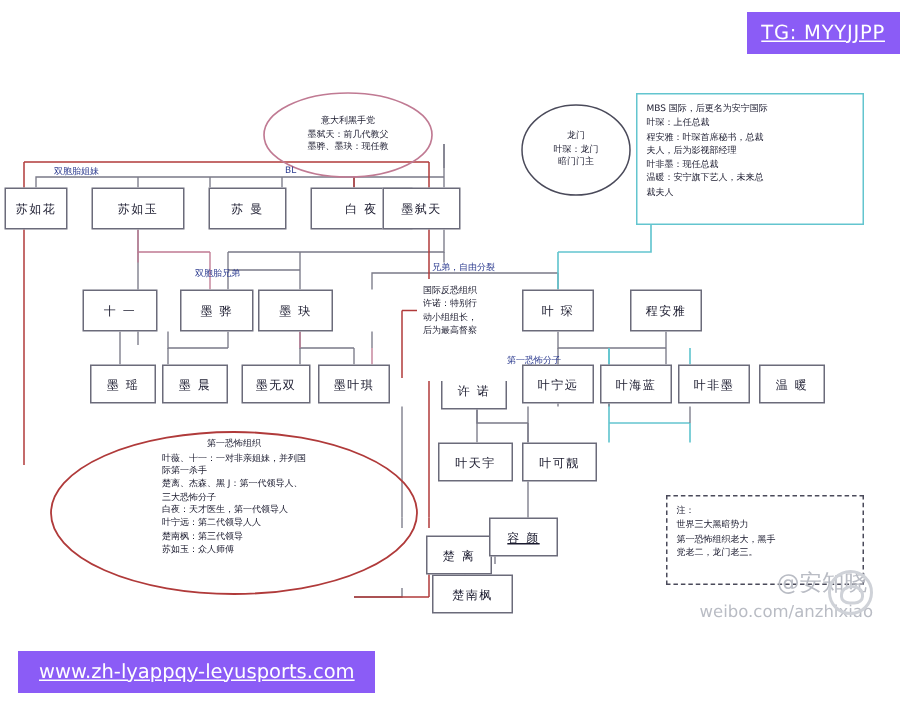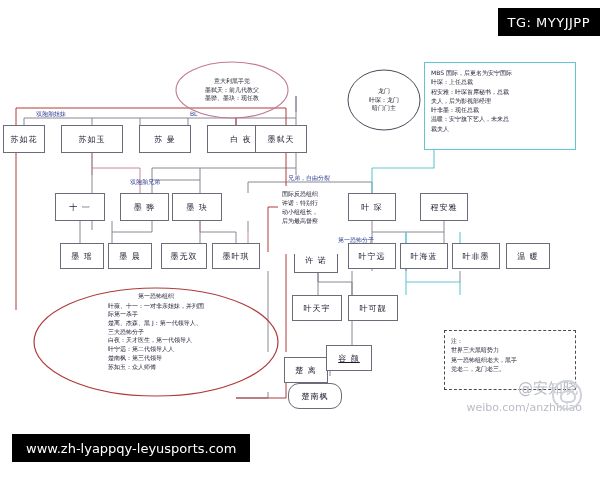--- a/index.html
+++ b/index.html
@@ -14,22 +14,22 @@
   .lbl{position:absolute;font-size:6px;color:#2b3a8f;white-space:nowrap;z-index:6;}
   .ellipse{position:absolute;border-radius:50%;background:#fff;z-index:4;
            display:flex;align-items:center;justify-content:center;text-align:center;}
   .ellipse .txt{font-size:6px;line-height:1.45;color:#1a1a2e;}
   .noteplain{position:absolute;background:#fff;z-index:6;font-size:6px;
              line-height:1.5;color:#1a1a2e;}
   .notebox{position:absolute;box-sizing:border-box;background:#fff;z-index:6;
            font-size:6px;line-height:1.55;color:#1a1a2e;padding:5px 6px;}
   .notebox.cyan{border:1px solid #63c5cf;}
   .notebox.dashed{border:1px dashed #4a4a5a;}
-  .bar{position:absolute;background:#000000;color:#fff;display:flex;
-       align-items:center;z-index:20;}
+  .bar{position:absolute;background:#8b5cf6;color:#fff;display:flex;
+       align-items:center;z-index:20;text-decoration:underline;}
   #tg{right:0;top:8px;padding:0 10px;height:28px;font-size:13px;letter-spacing:.5px;}
   #url{left:12px;bottom:18px;padding:0 14px;height:28px;font-size:13px;letter-spacing:0;}
   .wm{position:absolute;z-index:15;color:#b9bcc4;font-size:15px;white-space:nowrap;}
   .wmlogo{position:absolute;right:18px;bottom:70px;width:26px;height:26px;
           border:2px solid #cfd2d8;border-radius:50%;z-index:15;}
   .wmlogo::after{content:"";position:absolute;left:6px;top:8px;width:12px;height:9px;
                  border:2px solid #cfd2d8;border-radius:50% 50% 40% 40%;}
 </style>
 </head>
 <body>
@@ -268,21 +268,21 @@
   <div class="node" style="left:348px;top:295px;width:50px;height:26px;">
     <span>叶可靓</span>
     </div>
 
   <div class="node" style="left:284px;top:345px;width:44px;height:26px;margin-top:12px;">
     <span>楚 离</span>
     </div>
   <div class="node" style="left:326px;top:345px;width:46px;height:26px;text-decoration:underline;">
     <span>容 颜</span>
     </div>
-  <div class="node" style="left:288px;top:383px;width:54px;height:26px;border-radius:11px;">
+  <div class="node" style="left:288px;top:383px;width:54px;height:26px;">
     <span>楚南枫</span>
     </div>
 
   <div class="wm" style="right:22px;bottom:82px;">@安知晓</div>
   <div class="wm" style="right:18px;bottom:66px;font-size:11px;">weibo.com/anzhixiao</div>
   <div class="wmlogo"></div>
 
   <div class="bar" id="tg">
     <span>TG: MYYJJPP</span>
   </div>

